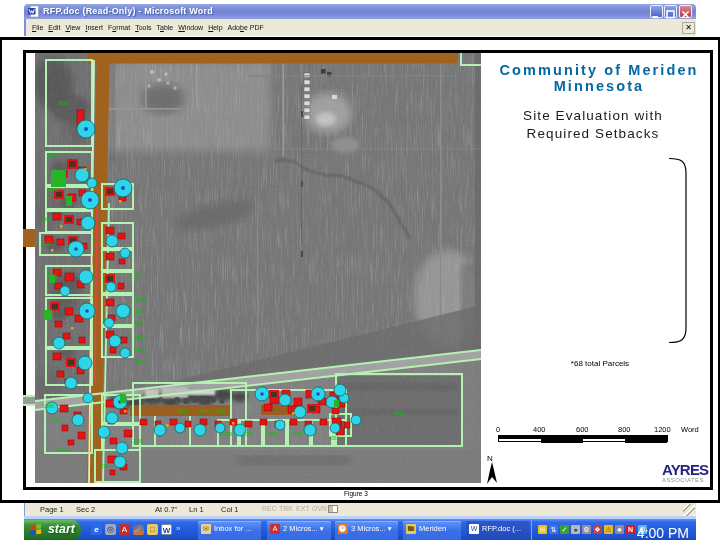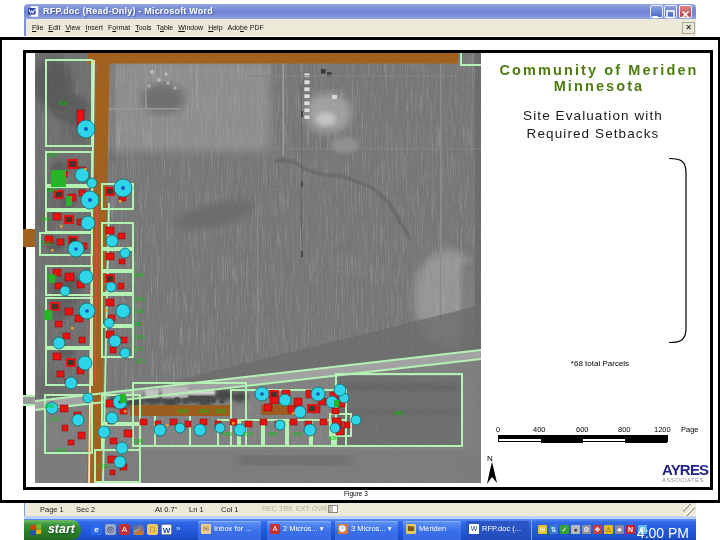--- a/index.html
+++ b/index.html
@@ -16,21 +16,21 @@
 #menubar{left:24px;top:19px;width:672px;height:17px;background:#ece9d8;border-left:2px solid #7a90d8;box-sizing:border-box;}
 #menuitems{left:32px;top:24px;font-size:7px;color:#111;}
 #menuitems span{margin-right:5px;}
 #docx{left:682px;top:22px;width:13px;height:12px;background:#ece9d8;border:1px solid #aca899;font-size:8px;line-height:10px;text-align:center;color:#000;box-sizing:border-box;}
 #rule1{left:0;top:37px;width:720px;height:3px;background:#000;}
 #rule2{left:0;top:500px;width:720px;height:3px;background:#000;}
 #figbox{left:23px;top:50px;width:690px;height:440px;border:3px solid #000;box-sizing:border-box;background:#fff;}
 #photo{left:35px;top:53px;width:446px;height:430px;}
 #brown1{left:23px;top:229px;width:12px;height:18px;background:#a2621f;}
 #brown2{left:23px;top:395px;width:12px;height:11px;background:#9a9a9a;border-top:2px solid #b4f2b4;border-bottom:2px solid #b4f2b4;box-sizing:border-box;}
-#rtitle{left:487px;top:63px;width:224px;text-align:center;font-weight:bold;font-size:14.5px;line-height:15.5px;color:#4d7c0f;letter-spacing:2.1px;}
+#rtitle{left:487px;top:63px;width:224px;text-align:center;font-weight:bold;font-size:14.5px;line-height:15.5px;color:#0369a1;letter-spacing:2.1px;}
 #rsub{left:481px;top:107px;width:224px;text-align:center;font-size:13.5px;line-height:17.5px;color:#1a1a1a;letter-spacing:1.1px;}
 #parcels{left:520px;top:359px;width:160px;text-align:center;font-size:8px;color:#000;}
 #bracket{left:660px;top:153px;width:34px;height:194px;}
 .slbl{top:425px;font-size:7.5px;color:#000;}
 #scalebar{left:498px;top:435px;width:170px;height:7px;border:1px solid #000;box-sizing:border-box;background:#fff;}
 #scalebar .t{position:absolute;left:0;top:0;width:100%;height:2.5px;background:#000;}
 #scalebar .s2{position:absolute;left:25%;top:2.5px;width:25%;height:4px;background:#000;}
 #scalebar .s4{position:absolute;left:75%;top:2.5px;width:25%;height:4px;background:#000;}
 #north{left:482px;top:452px;width:20px;height:35px;}
 #ayres{left:662px;top:463px;width:50px;}
@@ -444,21 +444,21 @@
 <div class="abs" id="rsub">Site Evaluation with<br>Required Setbacks</div>
 <svg class="abs" id="bracket" viewBox="0 0 34 194">
  <path d="M9,5.5 C21,5.5 26,8 26,20 L26,175 C26,187 21,189.5 9,189.5" fill="none" stroke="#000" stroke-width="1.2"></path>
 </svg>
 <div class="abs" id="parcels">*68 total Parcels</div>
 <div class="abs slbl" style="left:496px;">0</div>
 <div class="abs slbl" style="left:533px;">400</div>
 <div class="abs slbl" style="left:576px;">600</div>
 <div class="abs slbl" style="left:618px;">800</div>
 <div class="abs slbl" style="left:654px;">1200</div>
-<div class="abs slbl" style="left:681px;">Page</div>
+<div class="abs slbl" style="left:681px;">Word</div>
 <div class="abs" id="scalebar">
     <div class="t"></div>
     <div class="s2"></div>
     <div class="s4"></div>
   </div>
 <svg class="abs" id="north" viewBox="0 0 20 35">
  <text x="5" y="9" font-size="8" fill="#000" font-family="Liberation Sans">N</text>
  <path d="M10,10 L12,18 L15,31 L10,25 L5,32 L8,18 Z" fill="#000"></path>
 </svg>
 <div class="abs" id="ayres">

